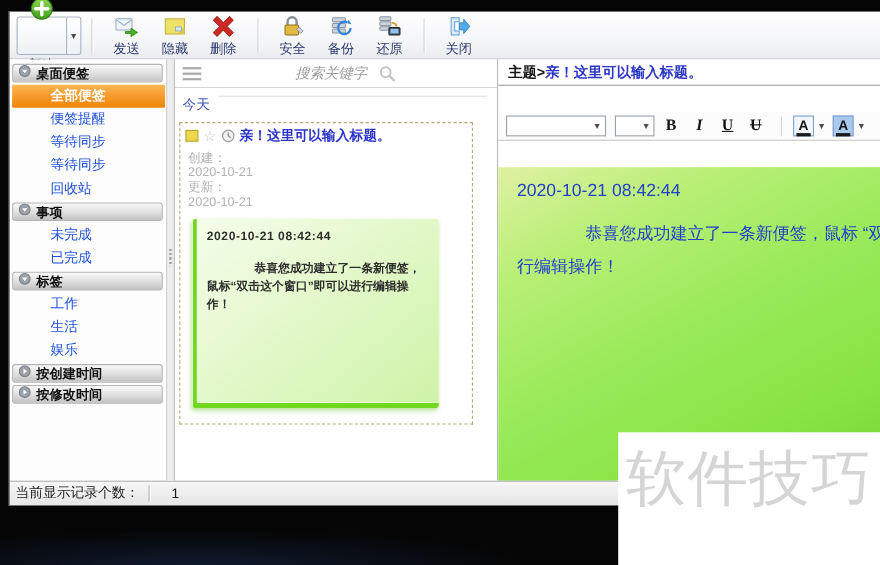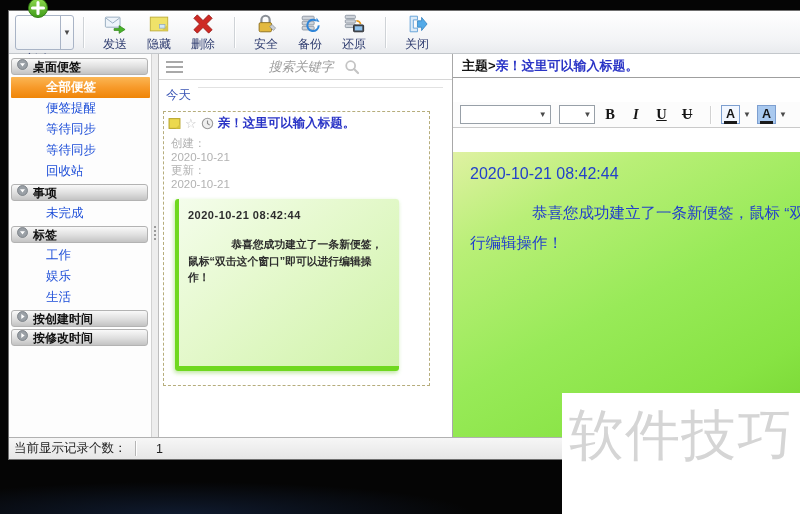--- a/index.html
+++ b/index.html
@@ -309,33 +309,34 @@
       <div class="group-header">
         <span class="gh-ic">
             <svg viewBox="0 0 12 12">
               <circle cx="6" cy="6" r="5.4" fill="#9aa0a6" stroke="#787e84"></circle>
               <path d="M3.3 4.7h5.4L6 8.3z" fill="#fff"></path>
             </svg>
           </span>
         <span>事项</span>
       </div>
       <div class="side-item">未完成</div>
+      <div class="side-item">已完成</div>
 
       <div class="group-header">
         <span class="gh-ic">
             <svg viewBox="0 0 12 12">
               <circle cx="6" cy="6" r="5.4" fill="#9aa0a6" stroke="#787e84"></circle>
               <path d="M3.3 4.7h5.4L6 8.3z" fill="#fff"></path>
             </svg>
           </span>
         <span>标签</span>
       </div>
       <div class="side-item">工作</div>
+      <div class="side-item">生活</div>
       <div class="side-item">娱乐</div>
-      <div class="side-item">生活</div>
 
       <div class="group-header">
         <span class="gh-ic">
             <svg viewBox="0 0 12 12">
               <circle cx="6" cy="6" r="5.4" fill="#9aa0a6" stroke="#787e84"></circle>
               <path d="M4.7 3.3L8.3 6 4.7 8.7z" fill="#fff"></path>
             </svg>
           </span>
         <span>按创建时间</span>
       </div>

